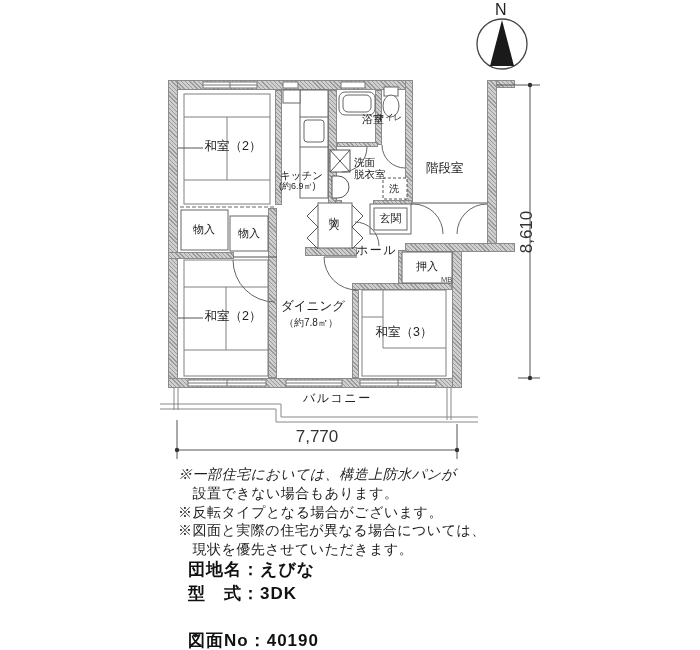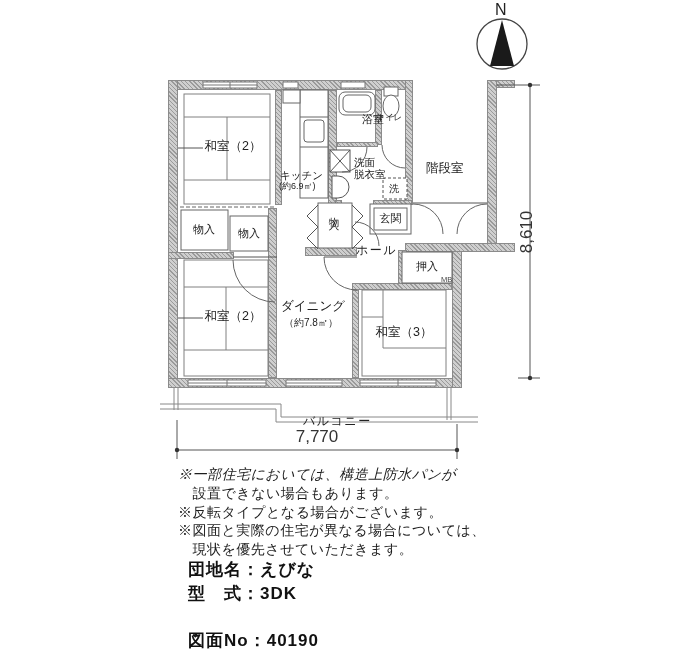--- a/index.html
+++ b/index.html
@@ -185,21 +185,21 @@
   <div class="lbl" style="left:426px;top:162px;font-size:12.5px;">階段室</div>
   <div class="lbl ctr" style="left:374px;top:212px;width:33px;font-size:11px;">玄関</div>
   <div class="lbl" style="left:356px;top:244px;font-size:12px;letter-spacing:1.5px;">ホール</div>
 
   <div class="lbl ctr" style="left:190px;top:223px;width:28px;font-size:11px;">物入</div>
   <div class="lbl ctr" style="left:235px;top:227px;width:28px;font-size:11px;">物入</div>
   <div class="lbl" style="left:328px;top:209px;font-size:10.5px;writing-mode:vertical-rl;letter-spacing:2px;">物入</div>
   <div class="lbl ctr" style="left:413px;top:260px;width:28px;font-size:11px;">押入</div>
   <div class="lbl" style="left:389px;top:183px;font-size:10px;">洗</div>
   <div class="lbl" style="left:441px;top:234px;font-size:7.5px;color:#444;margin-top:42px;">MB</div>
-  <div class="lbl" style="left:303px;top:392px;font-size:12px;letter-spacing:1.5px;margin-top:23px;">バルコニー</div>
+  <div class="lbl" style="left:303px;top:392px;font-size:12px;letter-spacing:1.5px;">バルコニー</div>
 
   <div class="dimtext ctr" style="left:287px;top:427px;width:60px;text-align:center;">7,770</div>
   <div class="dimtext ctr" style="left:496px;top:222px;width:62px;text-align:center;transform:rotate(-90deg);">8,610</div>
 
   <div class="note-line" style="top:466px;font-style:italic;">※一部住宅においては、構造上防水パンが</div>
   <div class="note-line" style="top:485px;">　設置できない場合もあります。</div>
   <div class="note-line" style="top:504px;">※反転タイプとなる場合がございます。</div>
   <div class="note-line" style="top:522px;">※図面と実際の住宅が異なる場合については、</div>
   <div class="note-line" style="top:541px;">　現状を優先させていただきます。</div>
 

